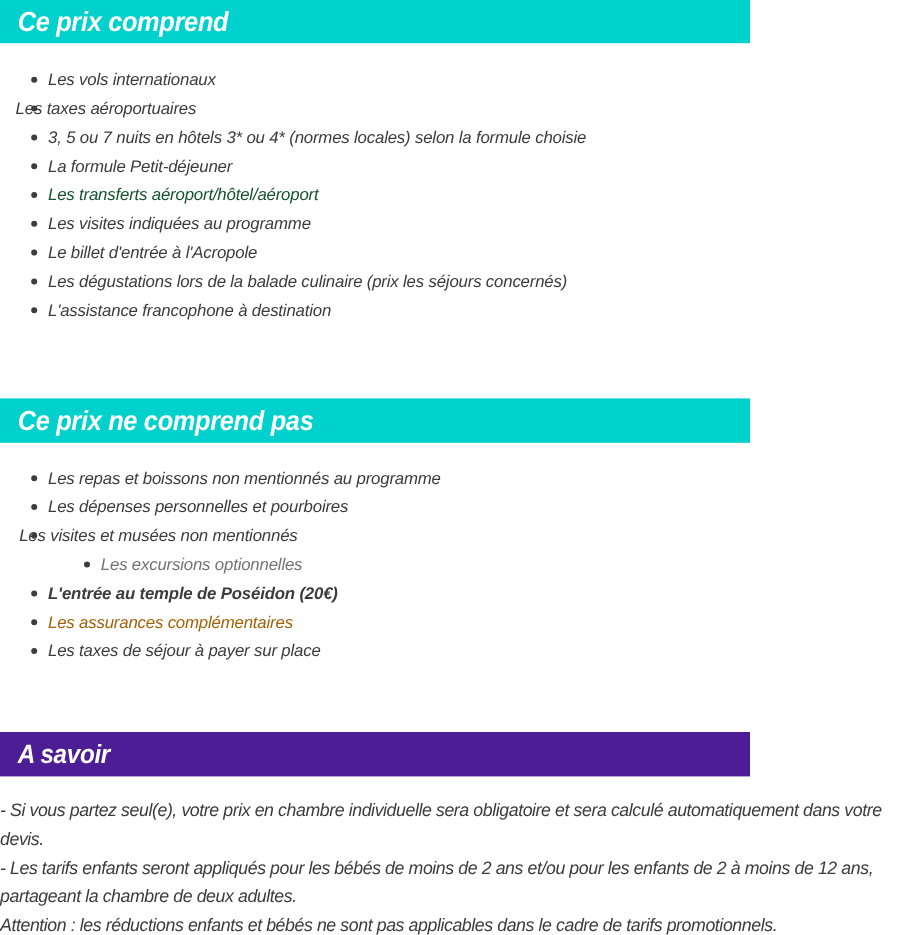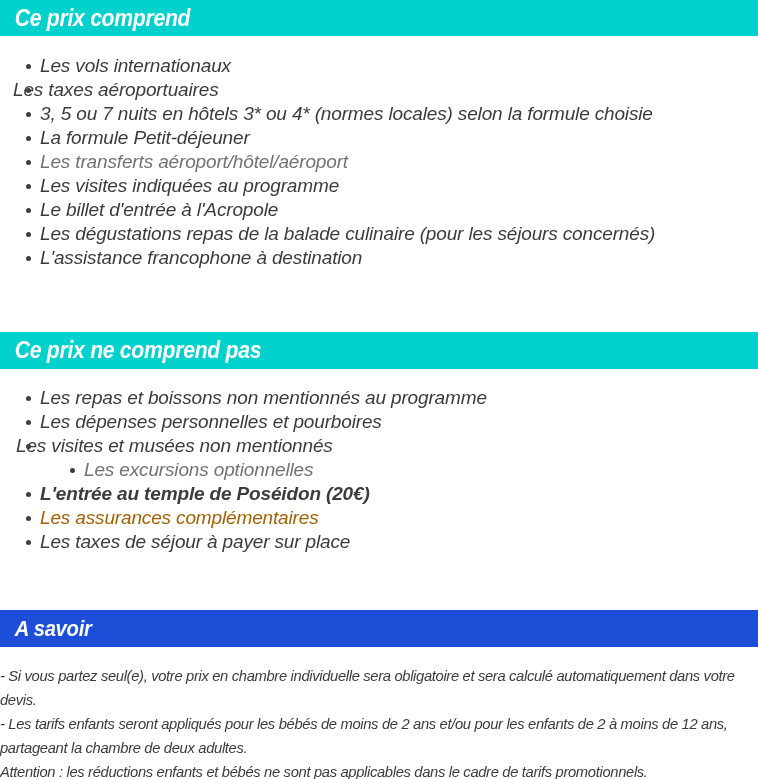--- a/index.html
+++ b/index.html
@@ -16,21 +16,21 @@
   }
   .page {
     position: relative;
     width: 758px;
     height: 779px;
     background: #ffffff;
   }
 
   
   .section-bar {
-    width: 758px;
+    width: 625px;
     background: #00d1cc;
     box-sizing: border-box;
     display: flex;
     align-items: center;
   }
   .section-bar.bar-1 { height: 36px; }
   .section-bar.bar-2 { height: 37px; }
   .section-bar.bar-3 { height: 37px; }
 
   .section-title {
@@ -55,21 +55,21 @@
     margin: 0;
     padding: 0;
     list-style: none;
   }
   .list-item {
     position: relative;
     color: #3c3c3c;
     font-family: "Liberation Sans", sans-serif;
     font-style: italic;
     font-weight: normal;
-    font-size: 19px;
+    font-size: 14px;
     line-height: 24px;
     padding-left: 40px;
     white-space: nowrap;
     letter-spacing: -0.15px;
   }
   .list-item::before {
     content: "";
     position: absolute;
     left: 26px;
     top: 10px;
@@ -112,24 +112,24 @@
     <div class="section-title" style="color: rgb(255, 255, 255);">Ce prix comprend</div>
   </div>
 
   <div class="list-top-gap-1"></div>
 
   <ul class="list-block">
     <li class="list-item" style="color: rgb(60, 60, 60);">Les vols internationaux</li>
     <li class="list-item" style="color: rgb(60, 60, 60); padding-left: 13px;">Les taxes aéroportuaires</li>
     <li class="list-item" style="color: rgb(60, 60, 60);">3, 5 ou 7 nuits en hôtels 3* ou 4* (normes locales) selon la formule choisie</li>
     <li class="list-item" style="color: rgb(60, 60, 60);">La formule Petit-déjeuner</li>
-    <li class="list-item" style="color: #737373;">Les transferts aéroport/hôtel/aéroport</li>
+    <li class="list-item" style="color: #14532d;">Les transferts aéroport/hôtel/aéroport</li>
     <li class="list-item" style="color: rgb(60, 60, 60);">Les visites indiquées au programme</li>
     <li class="list-item" style="color: rgb(60, 60, 60);">Le billet d'entrée à l'Acropole</li>
-    <li class="list-item" style="color: rgb(60, 60, 60);">Les dégustations repas de la balade culinaire (pour les séjours concernés)</li>
+    <li class="list-item" style="color: rgb(60, 60, 60);">Les dégustations lors de la balade culinaire (prix les séjours concernés)</li>
     <li class="list-item" style="color: rgb(60, 60, 60);">L'assistance francophone à destination</li>
   </ul>
 
   <div class="spacer-after-list-1"></div>
 
   <div class="section-bar bar-2" style="background: rgb(0, 209, 204);">
     <div class="section-title" style="color: rgb(255, 255, 255);">Ce prix ne comprend pas</div>
   </div>
 
   <div class="list-top-gap-2"></div>
@@ -139,21 +139,21 @@
     <li class="list-item" style="color: rgb(60, 60, 60);">Les dépenses personnelles et pourboires</li>
     <li class="list-item" style="color: rgb(60, 60, 60); padding-left: 16px;">Les visites et musées non mentionnés</li>
     <li class="list-item" style="color: #737373; margin-left: 44px;">Les excursions optionnelles</li>
     <li class="list-item" style="color: rgb(60, 60, 60); font-weight: bold;">L'entrée au temple de Poséidon (20€)</li>
     <li class="list-item" style="color: #a16207;">Les assurances complémentaires</li>
     <li class="list-item" style="color: rgb(60, 60, 60);">Les taxes de séjour à payer sur place</li>
   </ul>
 
   <div class="spacer-after-list-2"></div>
 
-  <div class="section-bar bar-3" style="background: #1d4ed8;">
+  <div class="section-bar bar-3" style="background: #4c1d95;">
     <div class="section-title" style="color: rgb(255, 255, 255);">A savoir</div>
   </div>
 
   <div class="note-block">
     <div class="note-line" style="color: rgb(60, 60, 60);">- Si vous partez seul(e), votre prix en chambre individuelle sera obligatoire et sera calculé automatiquement dans votre</div>
     <div class="note-line" style="color: rgb(60, 60, 60);">devis.</div>
     <div class="note-line" style="color: rgb(60, 60, 60);">- Les tarifs enfants seront appliqués pour les bébés de moins de 2 ans et/ou pour les enfants de 2 à moins de 12 ans,</div>
     <div class="note-line" style="color: rgb(60, 60, 60);">partageant la chambre de deux adultes.</div>
     <div class="note-line" style="color: rgb(60, 60, 60);">Attention : les réductions enfants et bébés ne sont pas applicables dans le cadre de tarifs promotionnels.</div>
   </div>

